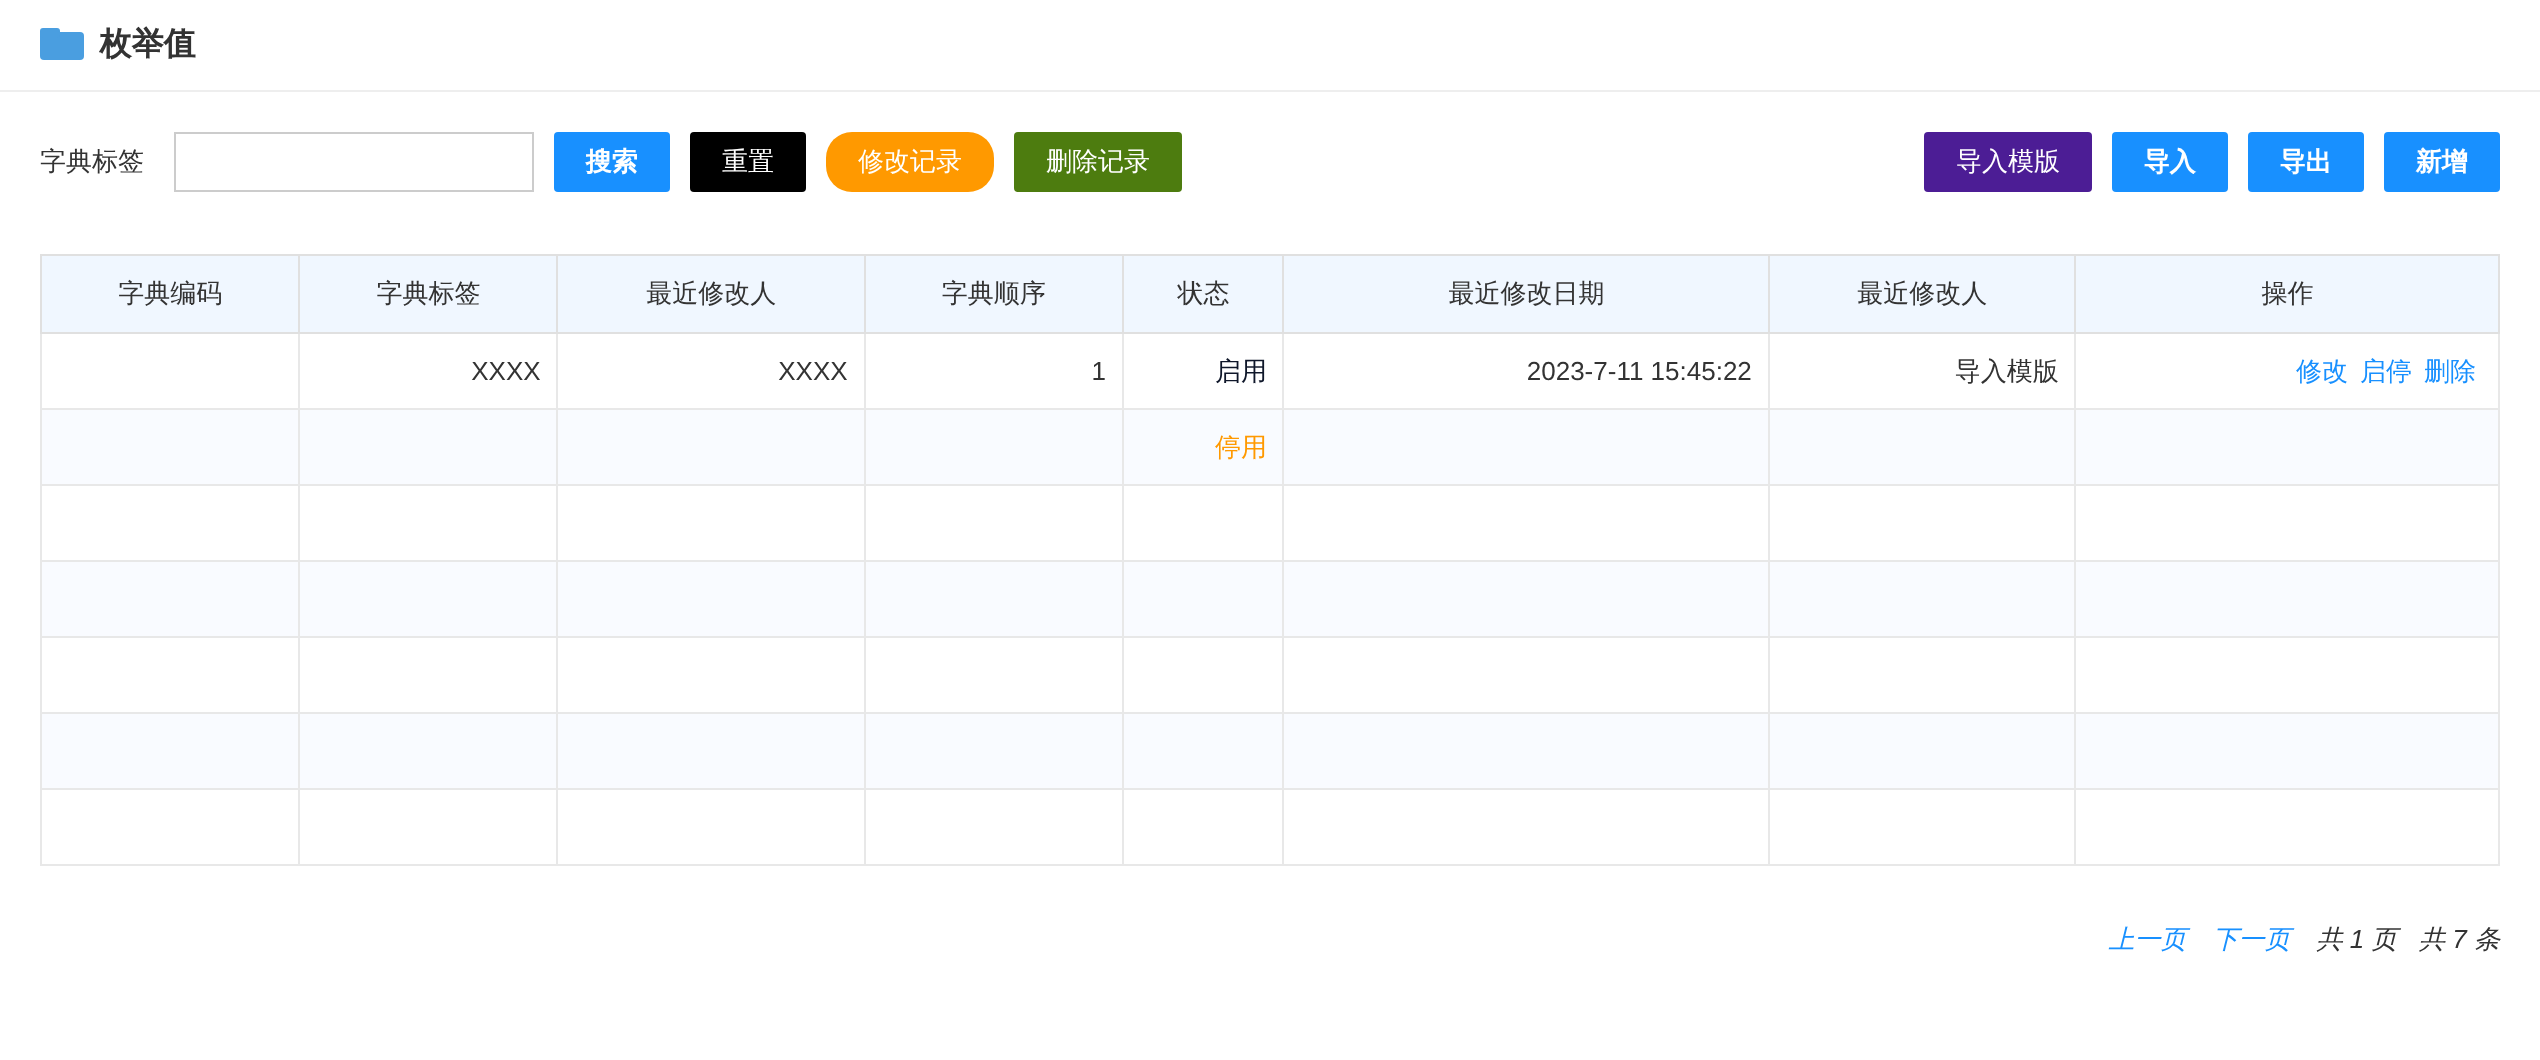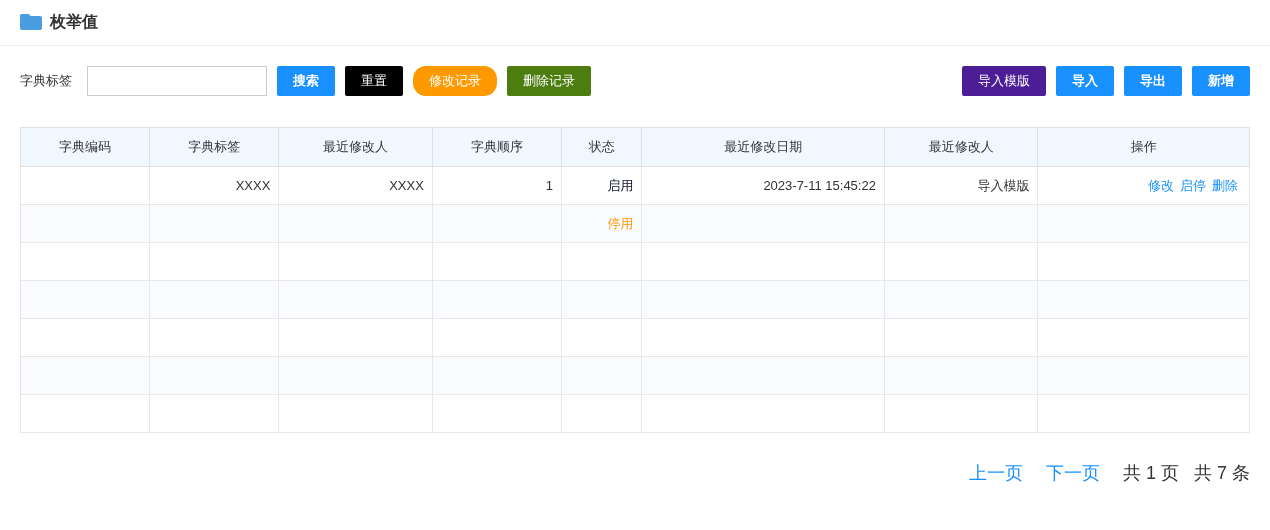--- a/index.html
+++ b/index.html
@@ -95,23 +95,24 @@
       color: #1890ff;
       cursor: pointer;
       margin: 0 3px;
       font-size: 13px;
     }
     
     .pagination {
       display: flex;
       justify-content: flex-end;
       padding: 12px 20px;
-      gap: 23px;
-      font-size: 18px;
+      gap: 13px;
+      font-size: 13px;
       color: #1890ff;
+      font-style: italic;
     }
     .pagination span {
       cursor: pointer;
     }
     .pagination .page-info {
       color: #333;
       cursor: default;
     }
   </style>
 </head>

